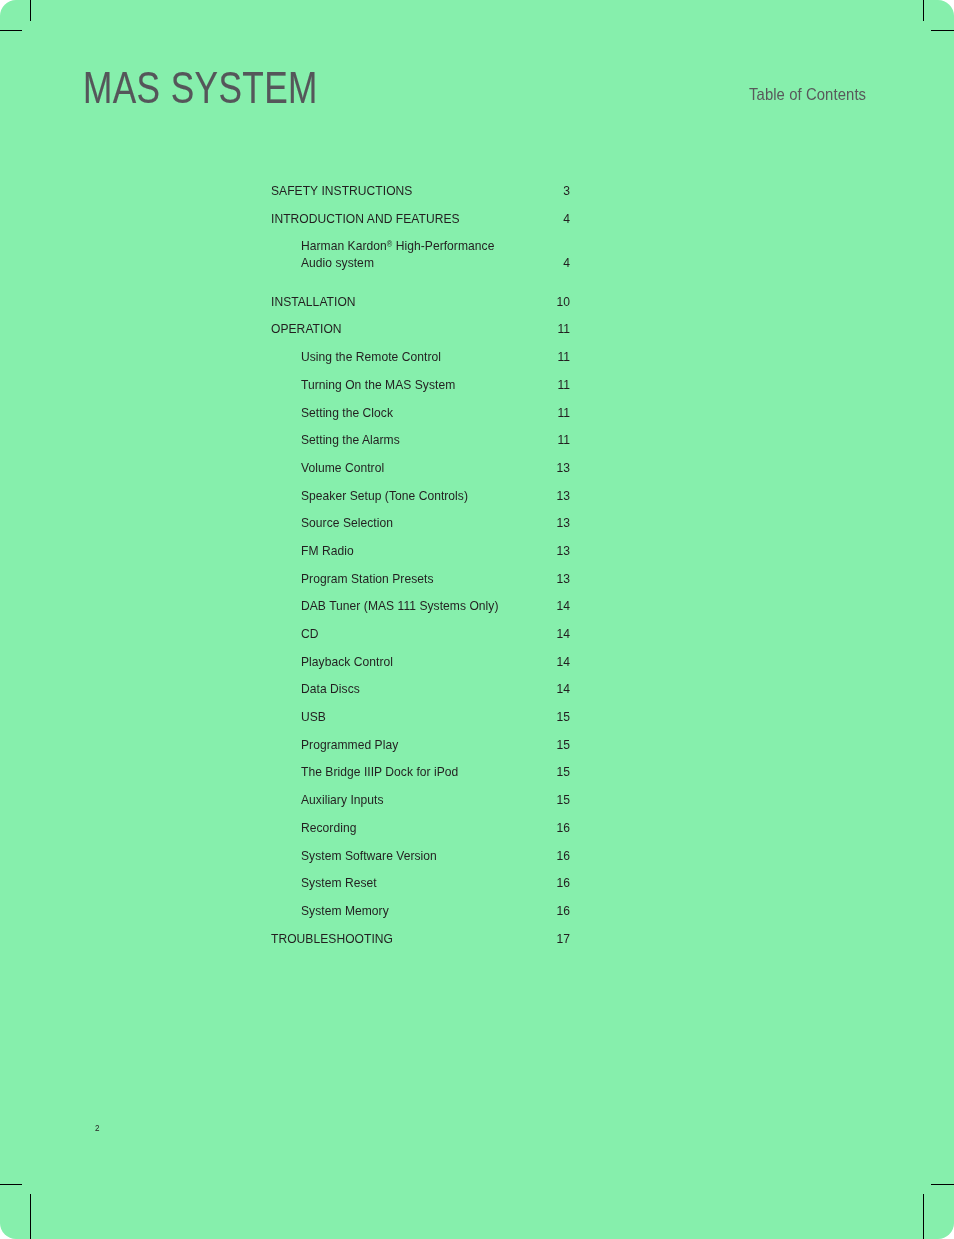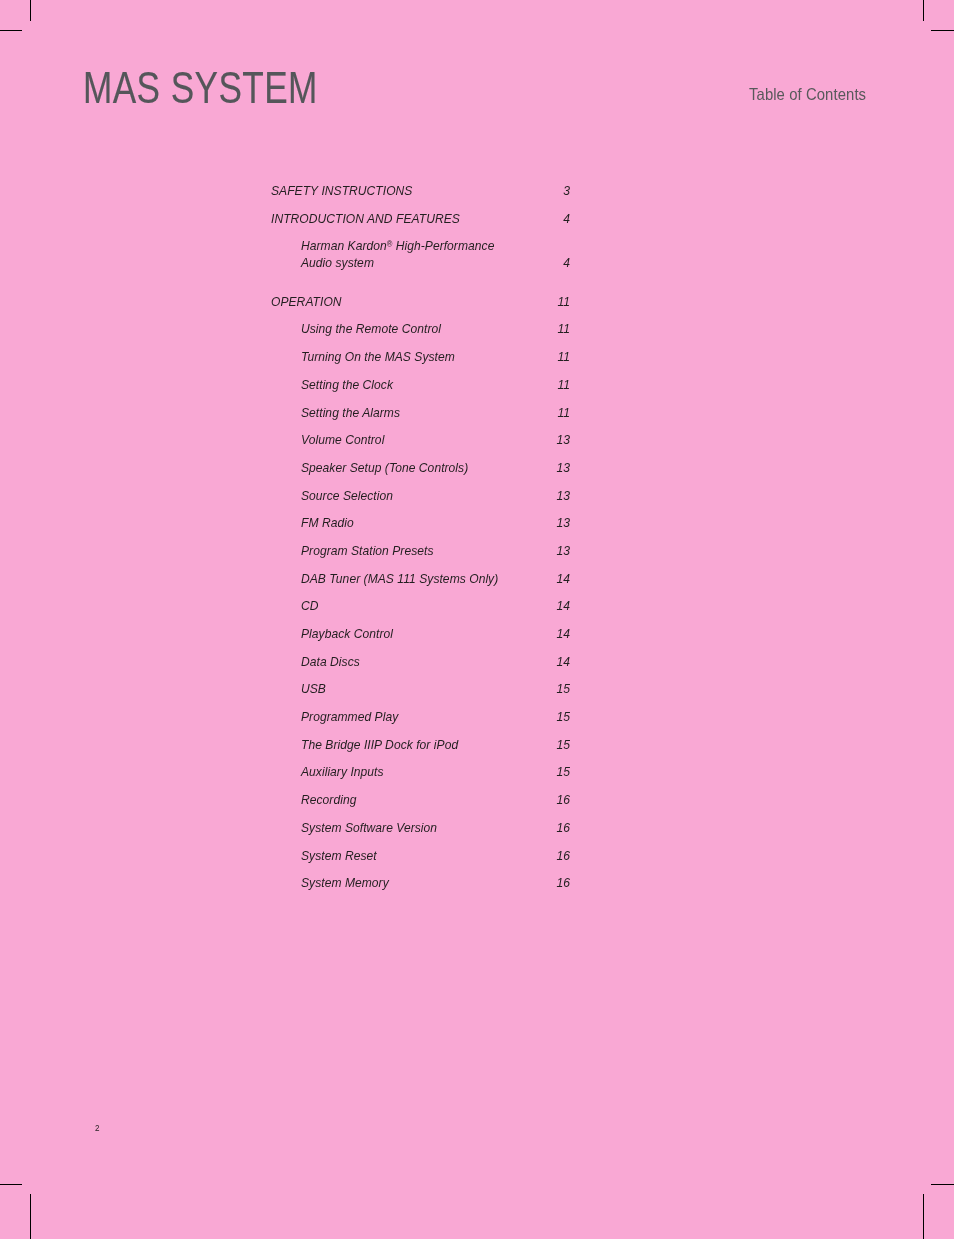--- a/index.html
+++ b/index.html
@@ -5,23 +5,24 @@
 <style>
   html, body {
     margin: 0;
     padding: 0;
     background: #ffffff;
   }
   #page {
     position: relative;
     width: 954px;
     height: 1239px;
-    background: #f9a8d4;
+    background: #86efac;
     overflow: hidden;
     font-family: "Liberation Sans", "DejaVu Sans", sans-serif;
+    border-radius: 16px;
     -webkit-font-smoothing: antialiased;
   }
 
   
   .crop { position: absolute; background: #000000; }
   .crop.v { width: 1px; }
   .crop.h { height: 1px; }
 
   .crop-tl-v { left: 30px;  top: 0px;     height: 21px; }
   .crop-tl-h { left: 0px;   top: 30px;    width: 22px;  }
@@ -67,21 +68,20 @@
     position: absolute;
     left: 271px;
     top: 183px;
     width: 299px;
   }
 
   .toc-row {
     position: relative;
     height: 27.7px;
     white-space: nowrap;
-    font-style: italic;
   }
   .toc-row.two-line { height: 55.4px; }
 
   .toc-label {
     position: absolute;
     left: 0px;
     top: 0px;
     font-size: 13.2px;
     line-height: 15px;
     color: #231f20;
@@ -149,20 +149,24 @@
       </div>
       <div class="toc-row">
         <span class="toc-label">INTRODUCTION AND FEATURES</span>
         <span class="toc-page">4</span>
       </div>
       <div class="toc-row sub two-line">
         <span class="toc-label">Harman Kardon<sup>®</sup> High-Performance<br>Audio system</span>
         <span class="toc-page">4</span>
       </div>
       <div class="toc-row">
+        <span class="toc-label">INSTALLATION</span>
+        <span class="toc-page">10</span>
+      </div>
+      <div class="toc-row">
         <span class="toc-label">OPERATION</span>
         <span class="toc-page">11</span>
       </div>
       <div class="toc-row sub">
         <span class="toc-label">Using the Remote Control</span>
         <span class="toc-page">11</span>
       </div>
       <div class="toc-row sub">
         <span class="toc-label">Turning On the MAS System</span>
         <span class="toc-page">11</span>
@@ -236,17 +240,21 @@
         <span class="toc-page">16</span>
       </div>
       <div class="toc-row sub">
         <span class="toc-label">System Reset</span>
         <span class="toc-page">16</span>
       </div>
       <div class="toc-row sub">
         <span class="toc-label">System Memory</span>
         <span class="toc-page">16</span>
       </div>
+      <div class="toc-row">
+        <span class="toc-label">TROUBLESHOOTING</span>
+        <span class="toc-page">17</span>
+      </div>
     </div>
 
   <div class="folio">2</div>
 
 </div>
 
 </body></html>

